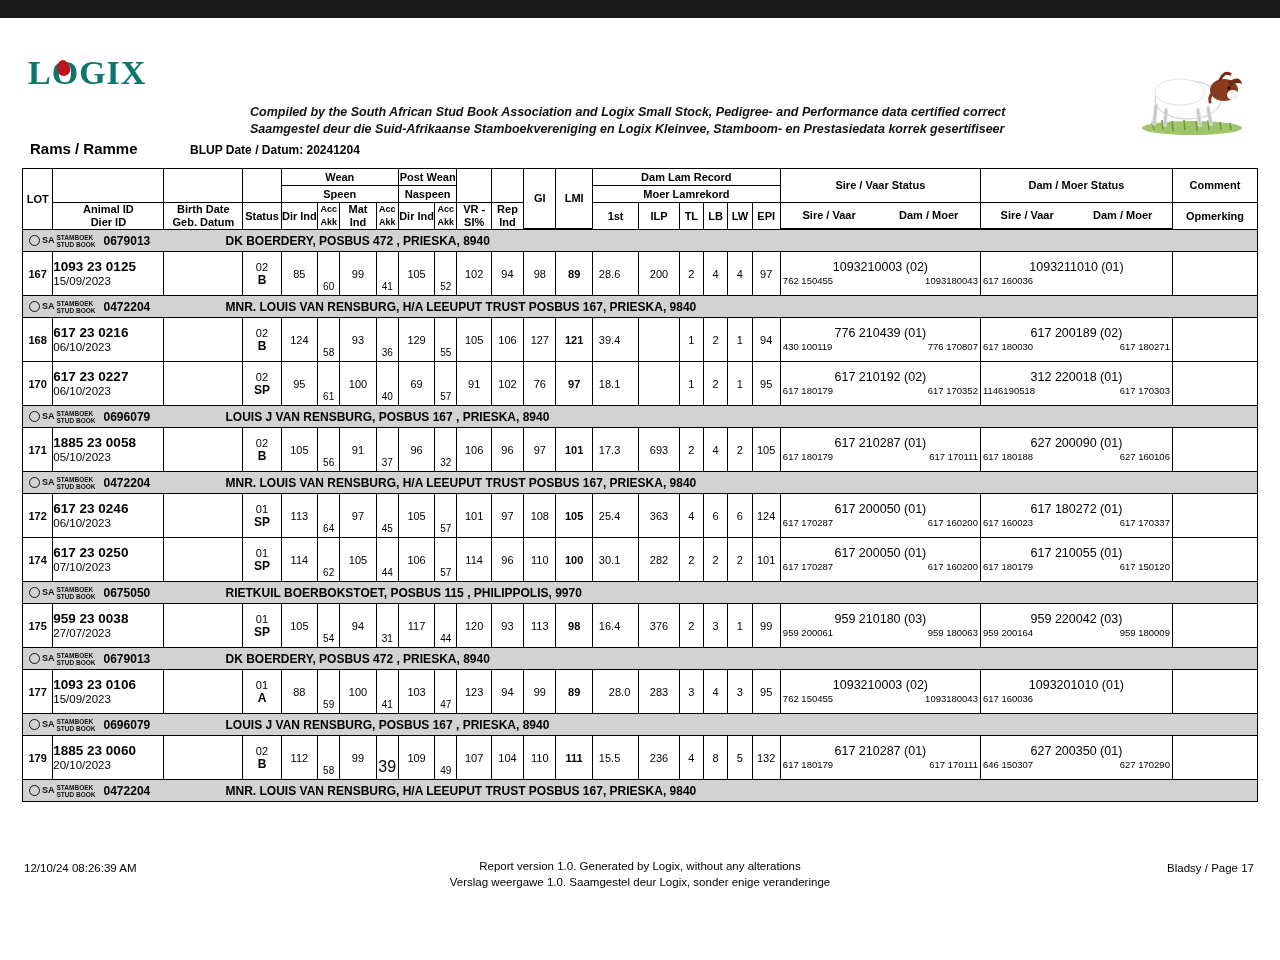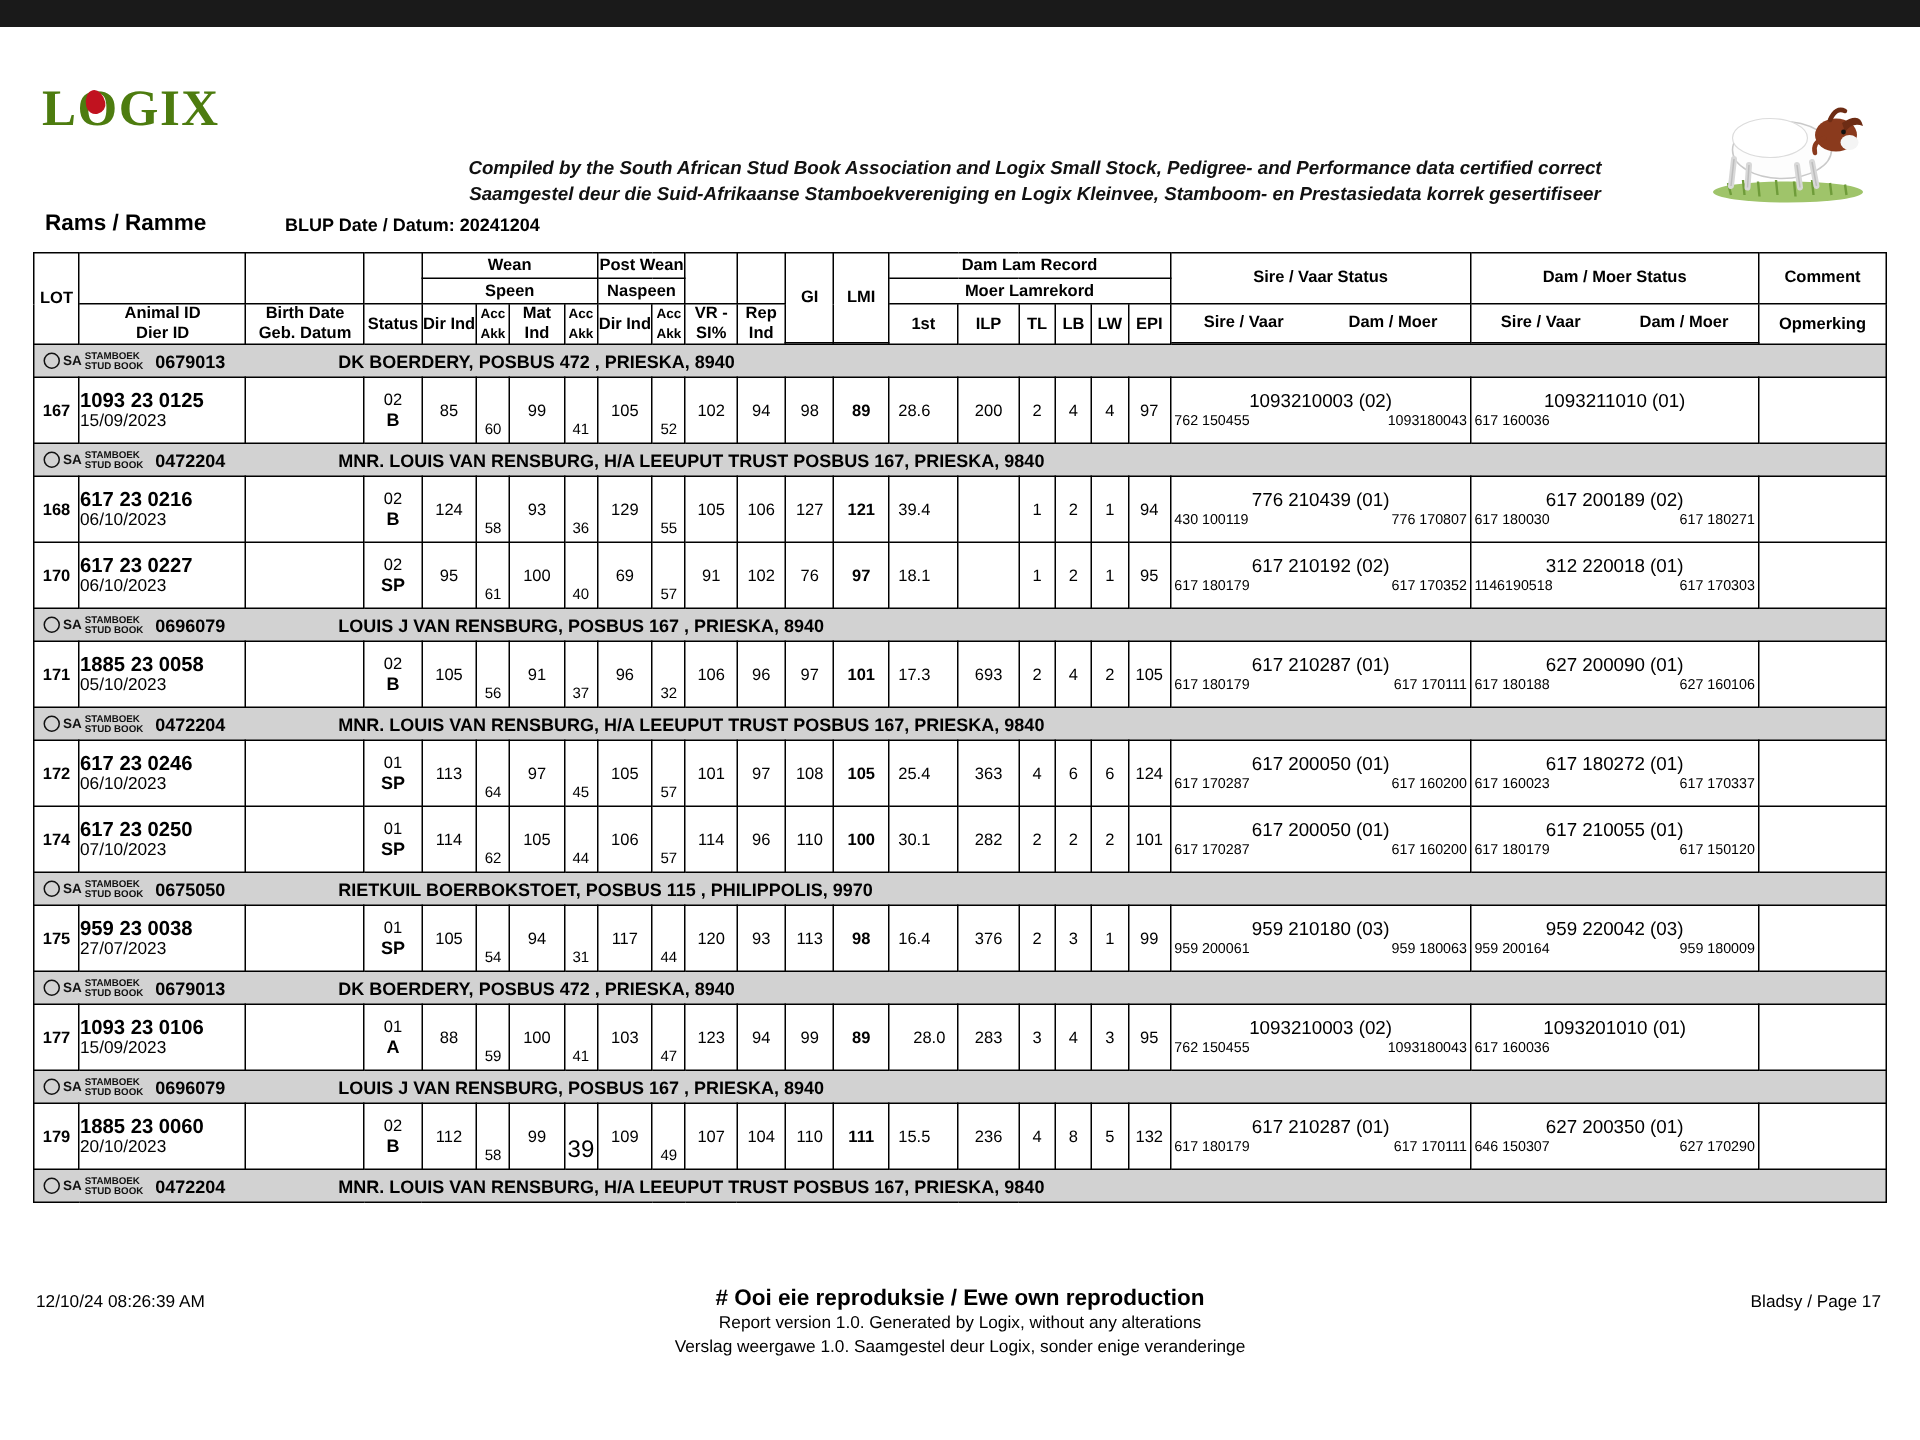--- a/index.html
+++ b/index.html
@@ -34,21 +34,21 @@
     position: relative;
     height: 122px;
   }
   .logo {
     position: absolute;
     left: 28px; top: 36px;
     font-family: "Liberation Serif", serif;
     font-weight: bold;
     font-size: 34px;
     letter-spacing: 1px;
-    color: #4d7c0f;
+    color: #0f766e;
   }
   .logo .o-mark {
     display: inline-block;
     position: relative;
   }
   .logo .o-mark::after {
     content: "";
     position: absolute;
     left: 5px; top: 6px;
     width: 13px; height: 16px;
@@ -71,21 +71,20 @@
   }
   .subtitle {
     position: absolute;
     left: 250px; top: 86px;
     width: 880px;
     font-style: italic;
     font-size: 12.5px;
     line-height: 17px;
     font-weight: bold;
     color: #111;
-    text-align: center;
   }
   .goat-img {
     position: absolute;
     right: 28px; top: 44px;
     width: 120px; height: 74px;
   }
 
   
   .subhead {
     position: relative;
@@ -880,20 +879,19 @@
               </div>
             </td>
           </tr>
         </tbody>
     </table>
   </div>
 
   <div class="footer">
     <div class="foot-left">12/10/24 08:26:39 AM</div>
     <div class="foot-center">
-      <div class="l1"># Ooi eie reproduksie / Ewe own reproduction</div>
       <div class="l2">Report version  1.0. Generated by Logix, without any alterations</div>
       <div class="l3">Verslag weergawe 1.0. Saamgestel deur Logix, sonder enige veranderinge</div>
     </div>
     <div class="foot-right">Bladsy / Page 17</div>
   </div>
 
 </div>
 
 </body></html>

